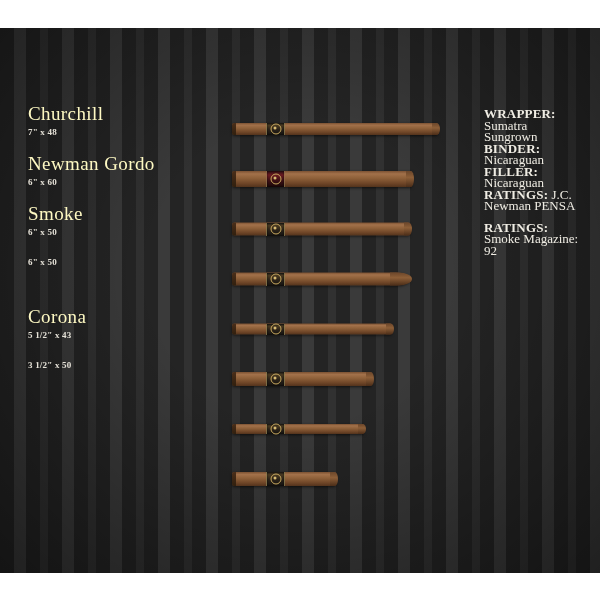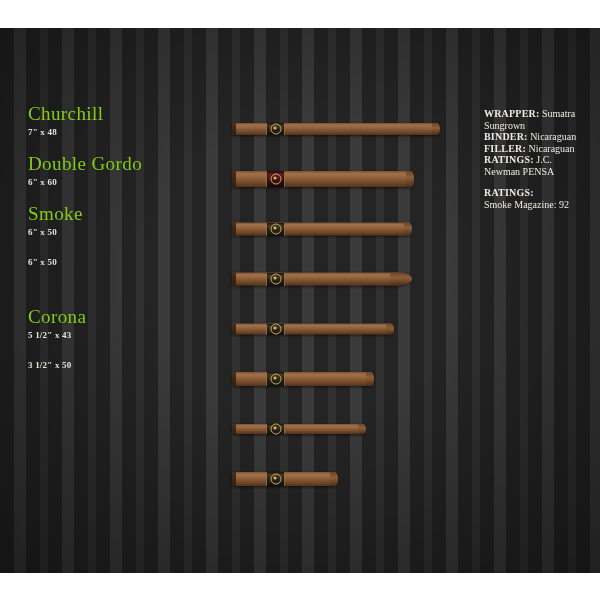--- a/index.html
+++ b/index.html
@@ -56,21 +56,21 @@
     left: 28px;
     top: 76px;
     width: 200px;
   }
   .name-block {
     height: 50px;
   }
   .name-title {
     font-family: "Liberation Serif", serif;
     font-size: 19px;
-    color: #84cc16;
+    color: #fef9c3;
     letter-spacing: 0.4px;
     line-height: 20px;
     white-space: nowrap;
   }
   .name-size {
     font-family: "Liberation Serif", serif;
     font-weight: bold;
     font-size: 9px;
     color: #e6e2d8;
     margin-top: 3px;
@@ -163,21 +163,21 @@
     background: linear-gradient(to bottom, #2a0d10, #6b1b22 25%, #3c1014 60%, #190708);
   }
 
   
   #specs {
     position: absolute;
     left: 484px;
     top: 80px;
     width: 96px;
     font-family: "Liberation Serif", serif;
-    font-size: 10px;
+    font-size: 13px;
     line-height: 11.5px;
     color: #efece3;
   }
   #specs .gap { height: 10px; }
   .spec-head {
     font-weight: bold;
     letter-spacing: 0.2px;
   }
 </style>
 </head>
@@ -191,21 +191,21 @@
 
     <div id="content">
 
       <div id="names">
 
         <div class="name-block">
           <div class="name-title">Churchill</div>
           <div class="name-size">7" x 48</div>
         </div>
         <div class="name-block">
-          <div class="name-title">Double Gordo</div>
+          <div class="name-title">Newman Gordo</div>
           <div class="name-size">6" x 60</div>
         </div>
         <div class="name-block">
           <div class="name-title">Smoke</div>
           <div class="name-size">6" x 50</div>
         </div>
         <div class="name-block">
           <div class="name-size">6" x 50</div>
         </div>
         <div class="name-block">

